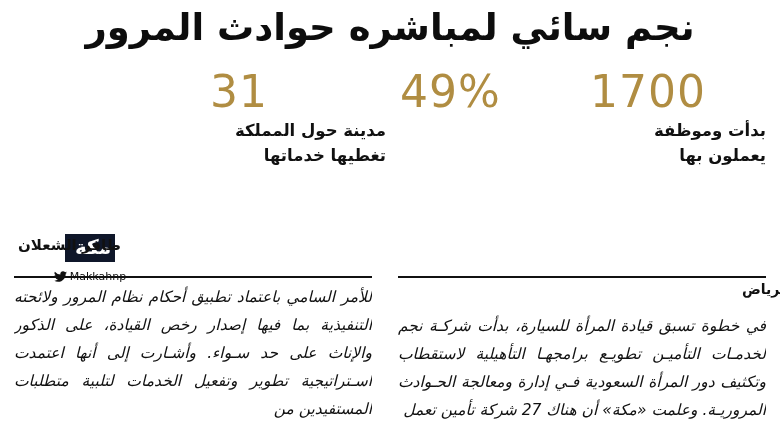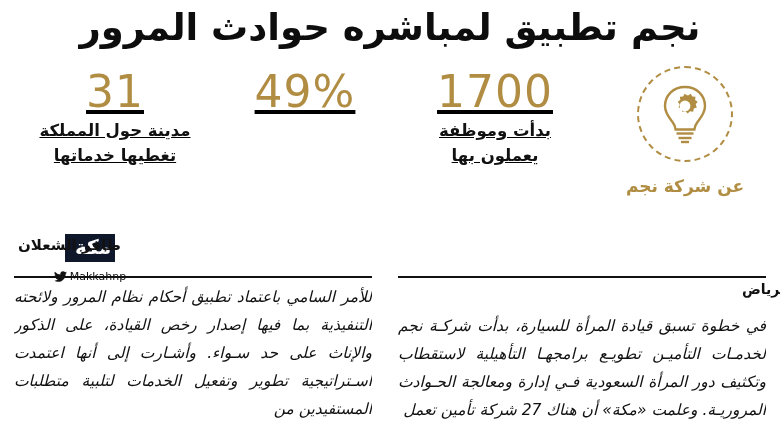--- a/index.html
+++ b/index.html
@@ -46,23 +46,21 @@
     top: 66px;
     left: 0;
     width: 780px;
     height: 170px;
     display: flex;
     flex-direction: row;
     justify-content: flex-start;
   }
   .stat {
     width: 190px;
-    text-align: center;
-    position: relative;
-    text-decoration: underline;
+    position: relative;
   }
   .stat .num {
     color: #b08d42;
     font-size: 44px;
     line-height: 52px;
     font-weight: normal;
     letter-spacing: 1px;
     direction: ltr;
     unicode-bidi: embed;
   }
@@ -197,41 +195,24 @@
     height: 12px;
     background: linear-gradient(to bottom, rgba(255,255,255,0), #ffffff 85%);
     pointer-events: none;
   }
 </style>
 </head>
 <body>
 
 <div class="page">
 
-  <div class="headline">نجم تطبيق لمباشره حوادث المرور</div>
+  <div class="headline">نجم سائي لمباشره حوادث المرور</div>
 
   <div class="stats">
 
-    <div class="emblem-wrap">
-      <div class="emblem">
-        <svg width="58" height="62" viewBox="0 0 58 62" aria-hidden="true">
-          <g fill="none" stroke="#b08d42" stroke-width="2.4">
-            <path d="M29 4 C17 4 9 12.5 9 23 C9 30 13 34.5 16.5 39 C18.6 41.7 19.4 44 19.6 46.5 L38.4 46.5 C38.6 44 39.4 41.7 41.5 39 C45 34.5 49 30 49 23 C49 12.5 41 4 29 4 Z"></path>
-            <path d="M20.5 50.5 L37.5 50.5"></path>
-            <path d="M22.5 55 L35.5 55"></path>
-            <path d="M25 59 L33 59"></path>
-          </g>
-          <g fill="#b08d42">
-            <path d="M29 11.5 l3.1 1.1 2.6 -1.9 1.6 2.8 3.2 0.2 -0.4 3.2 2.6 1.9 -2 2.5 1.1 3.1 -3 1.1 -0.6 3.2 -3.2 -0.4 -2.3 2.2 -2.3 -2.2 -3.2 0.4 -0.6 -3.2 -3 -1.1 1.1 -3.1 -2 -2.5 2.6 -1.9 -0.4 -3.2 3.2 -0.2 1.6 -2.8 2.6 1.9 Z"></path>
-          </g>
-          <circle cx="29" cy="23" r="5.4" fill="#ffffff"></circle>
-        </svg>
-      </div>
-      <div class="emblem-label">عن شركة نجم</div>
-    </div>
 
     <div class="stat">
       <div class="num">1700</div>
       <div class="caption">بدأت وموظفة يعملون بها</div>
     </div>
 
     <div class="stat">
       <div class="num">49%</div>
     </div>
 

